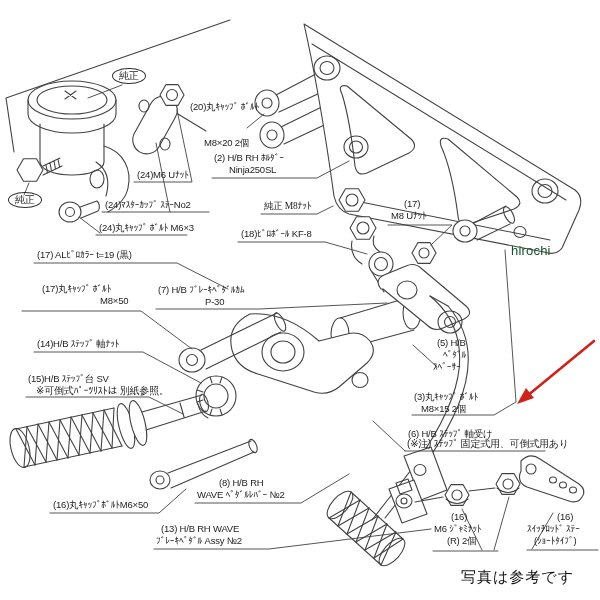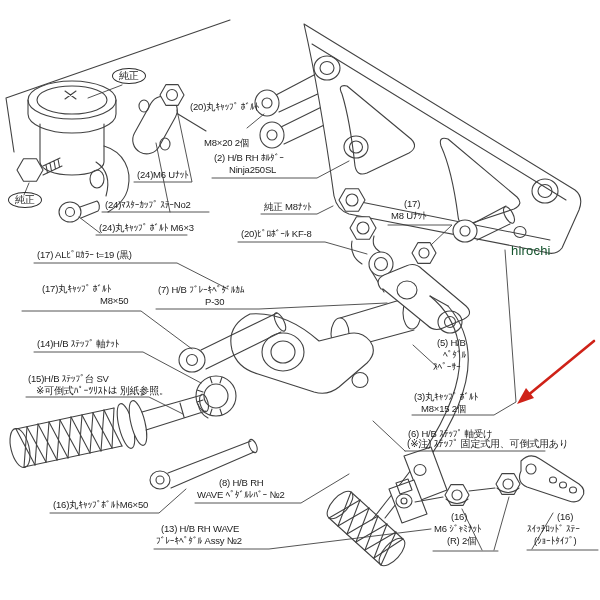--- a/index.html
+++ b/index.html
@@ -238,26 +238,26 @@
 <div class="lbl" style="left:190px;top:101px;">(20)丸ｷｬｯﾌﾟ ﾎﾞﾙﾄ</div>
 <div class="lbl" style="left:204px;top:113px;margin-top:24px;">M8×20 2個</div>
 
 <div class="lbl" style="left:214px;top:152px;">(2) H/B RH ﾎﾙﾀﾞｰ</div>
 <div class="lbl" style="left:229px;top:164px;">Ninja250SL</div>
 
 <div class="lbl" style="left:137px;top:169px;">(24)M6 Uﾅｯﾄ</div>
 <div class="lbl" style="left:105px;top:199px;">(24)ﾏｽﾀｰｶｯﾌﾟ ｽﾃｰNo2</div>
 <div class="lbl" style="left:99px;top:222px;">(24)丸ｷｬｯﾌﾟ ﾎﾞﾙﾄ M6×3</div>
 
-<div class="lbl" style="left:264px;top:201px;">純正 M8ﾅｯﾄ</div>
+<div class="lbl" style="left:264px;top:201px;font-family:Liberation Serif, serif;">純正 M8ﾅｯﾄ</div>
 
 <div class="lbl" style="left:404px;top:198px;">(17)</div>
 <div class="lbl" style="left:391px;top:210px;">M8 Uﾅｯﾄ</div>
 
-<div class="lbl" style="left:241px;top:228px;">(20)ﾋﾟﾛﾎﾞｰﾙ KF-8</div>
+<div class="lbl" style="left:241px;top:228px;">(18)ﾋﾟﾛﾎﾞｰﾙ KF-8</div>
 <div class="lbl" style="left:37px;top:249px;">(17) ALﾋﾟﾛｶﾗｰ t=19 (黒)</div>
 
 <div class="lbl" style="left:42px;top:283px;">(17)丸ｷｬｯﾌﾟ ﾎﾞﾙﾄ</div>
 <div class="lbl" style="left:100px;top:295px;">M8×50</div>
 
 <div class="lbl" style="left:158px;top:284px;">(7) H/B ﾌﾞﾚｰｷﾍﾟﾀﾞﾙｶﾑ</div>
 <div class="lbl" style="left:205px;top:296px;">P-30</div>
 
 <div class="lbl" style="left:37px;top:338px;text-align:right;">(14)H/B ｽﾃｯﾌﾟ 軸ﾅｯﾄ</div>
 
@@ -284,14 +284,15 @@
 
 <div class="lbl" style="left:451px;top:511px;">(16)</div>
 <div class="lbl" style="left:434px;top:523px;">M6 ｼﾞｬﾐﾅｯﾄ</div>
 <div class="lbl" style="left:447px;top:535px;">(R) 2個</div>
 
 <div class="lbl" style="left:557px;top:511px;">(16)</div>
 <div class="lbl" style="left:527px;top:523px;">ｽｲｯﾁﾛｯﾄﾞ ｽﾃｰ</div>
 <div class="lbl" style="left:534px;top:535px;">(ｼｮｰﾄﾀｲﾌﾟ)</div>
 
 <div class="wm" style="left:511px;top:243px;">hirochi</div>
+<div class="disclaimer" style="left:461px;top:568px;">写真は参考です</div>
 
 </div>
 
 </body></html>

